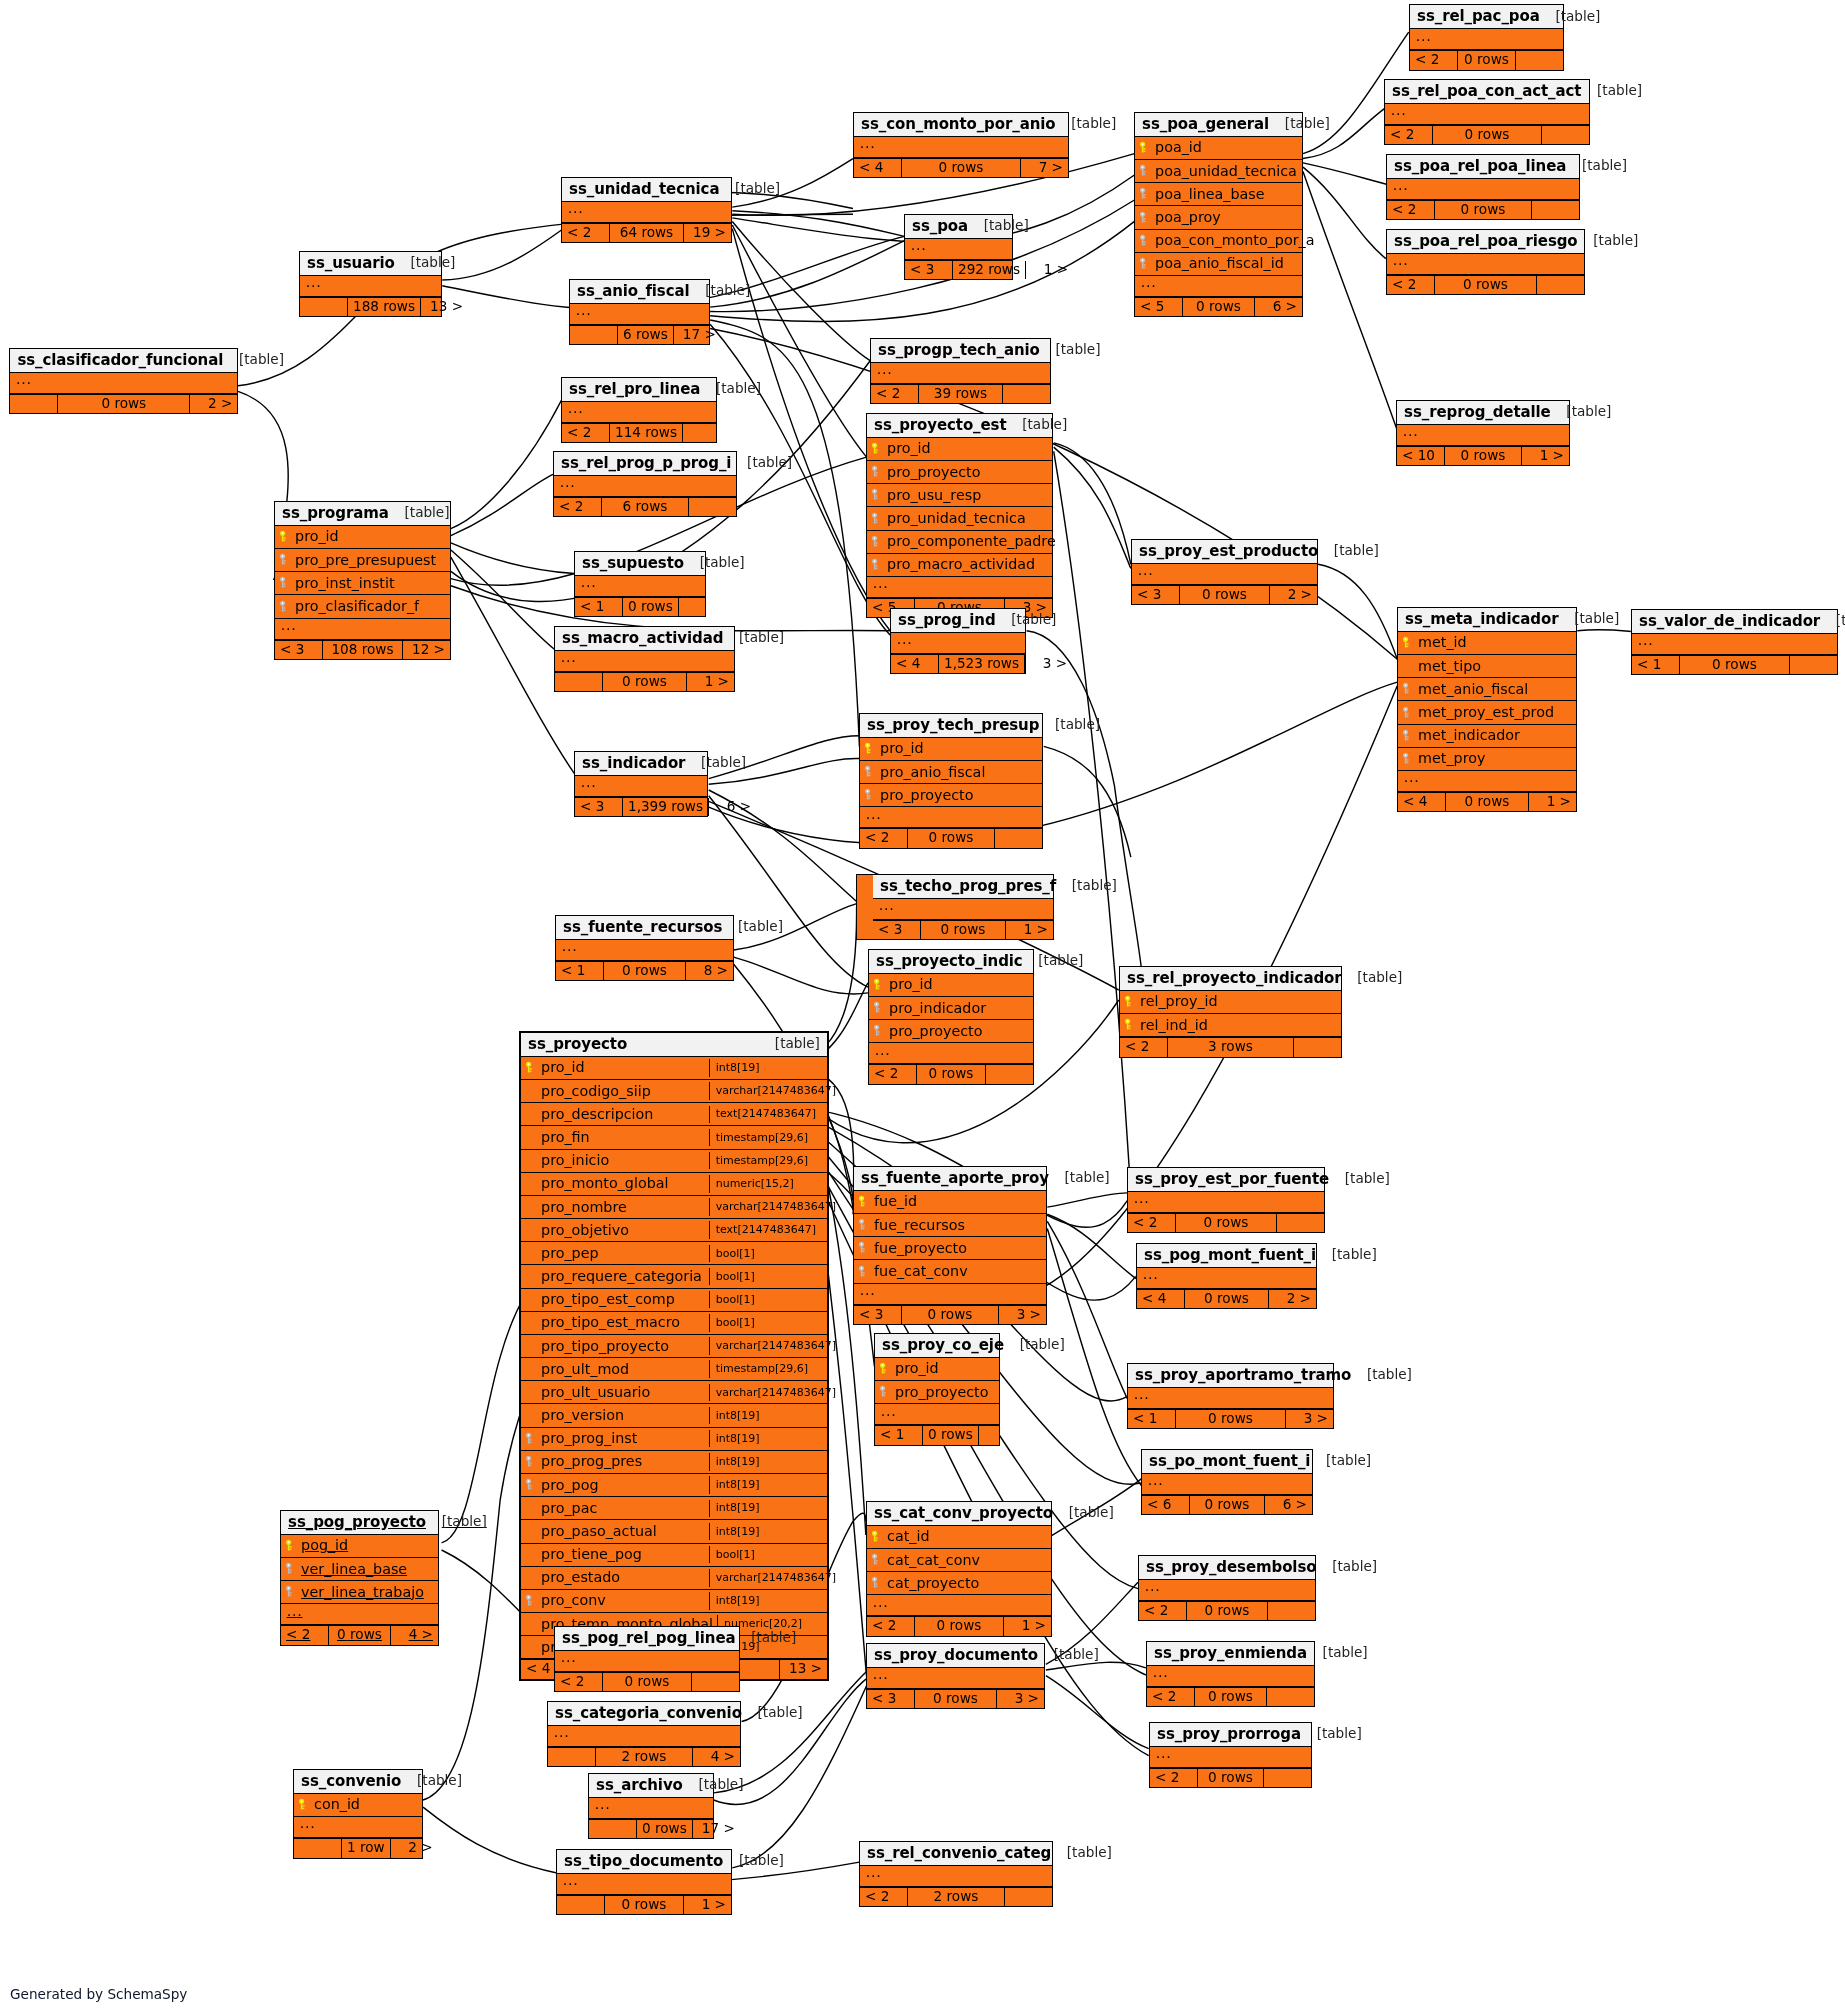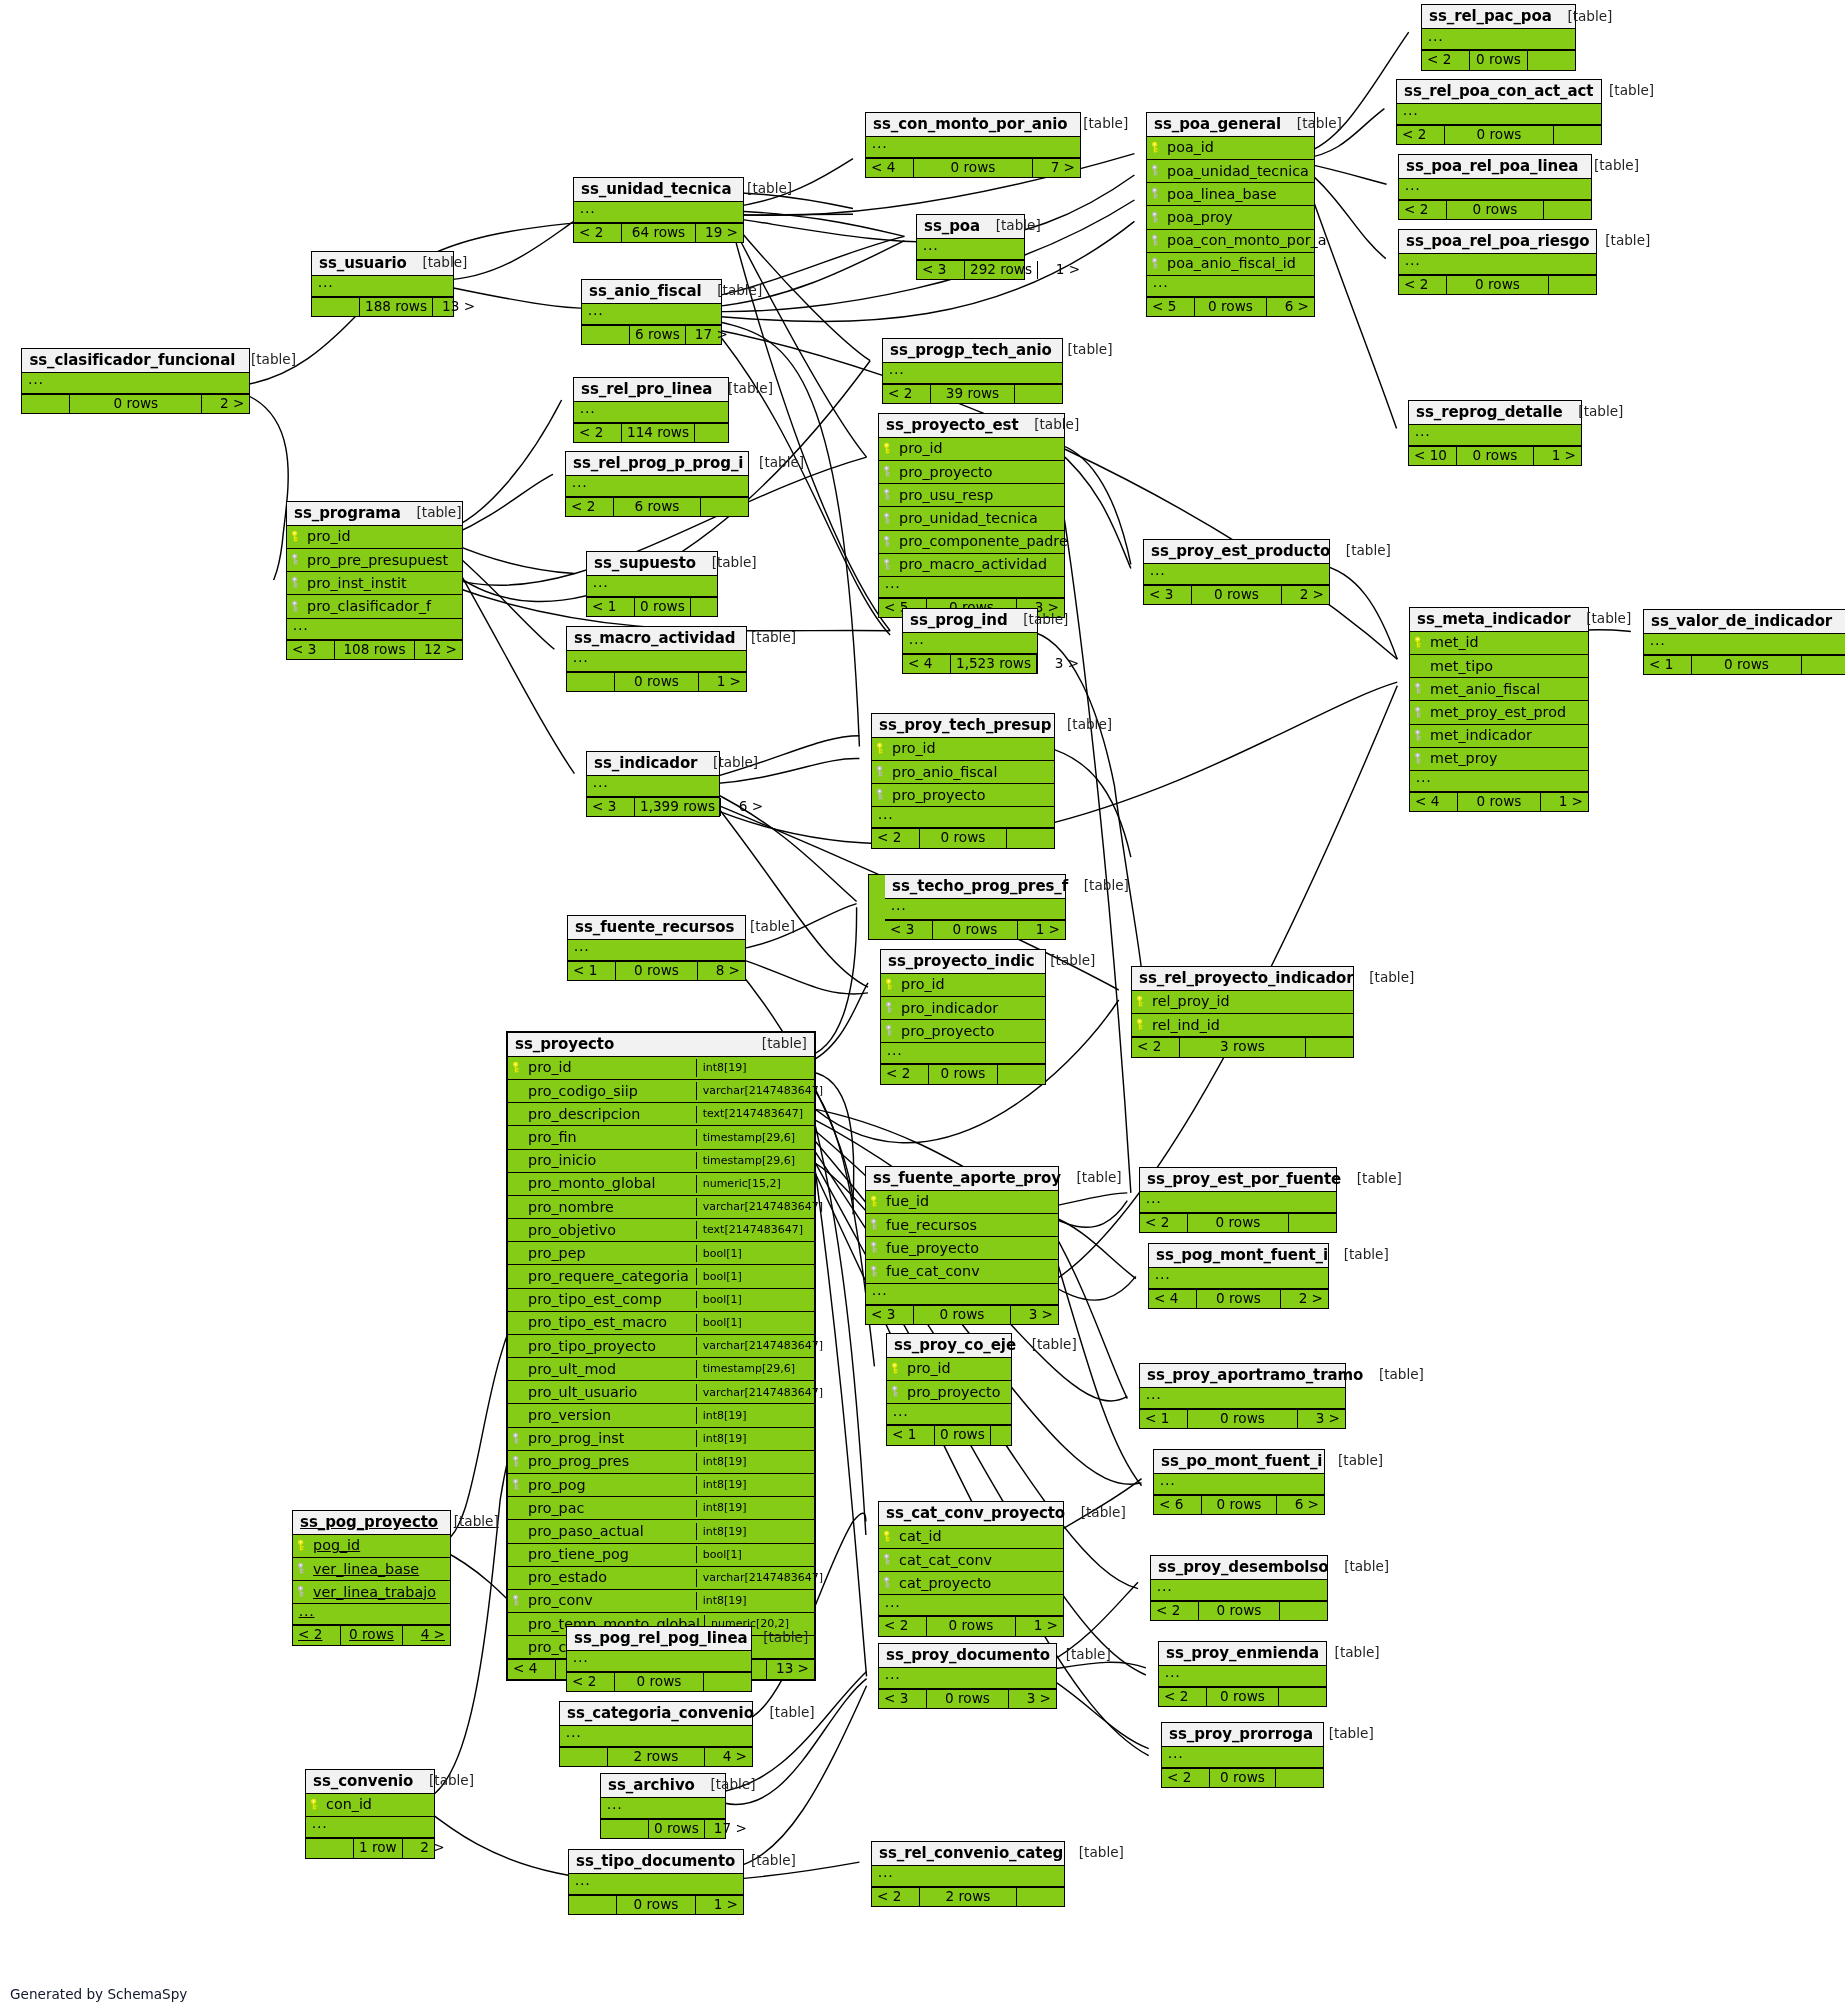--- a/index.html
+++ b/index.html
@@ -6,25 +6,24 @@
   html,body{margin:0;padding:0;background:#ffffff;}
   body{
     font-family:"DejaVu Sans", sans-serif;
     width:1846px;height:2015px;position:relative;overflow:hidden;
   }
   #canvas{position:absolute;left:0;top:0;width:1846px;height:2015px;}
   #edges{position:absolute;left:0;top:0;width:1846px;height:2015px;pointer-events:none;}
   .tbl{
     position:absolute;
     border:1.4px solid #000;
-    background:#84cc16;
+    background:#f97316;
     box-sizing:border-box;
     font-size:14.3px;
     line-height:1.0;
-    margin-left:12px;
   }
   .tbl.thick{border-width:2.1px;}
   .tbl .hdr{
     display:flex;align-items:center;justify-content:space-between;
     background:#f2f2f2;
     border-bottom:1.4px solid #000;
     padding:3.6px 7.1px 4.3px 7.1px;
     white-space:nowrap;
   }
   .tbl .tname{font-weight:bold;font-size:15px;color:#000;letter-spacing:-0.1px;}
@@ -328,21 +327,21 @@
         <span class="tname">ss_fuente_recursos</span>
         <span class="ttag">[table]</span>
       </div>
       <div class="ellipsis">...</div>
       <div class="foot">
         <div class="f-left">&lt; 1</div>
         <div class="f-mid">0 rows</div>
         <div class="f-right">8 &gt;</div>
       </div>
     </div>
-    <div class="tbl thick" style="left: 494px; top: 1031px; width: 310px;">
+    <div class="tbl thick" style="left: 519px; top: 1031px; width: 310px;">
       <div class="hdr">
         <span class="tname">ss_proyecto</span>
         <span class="ttag">[table]</span>
       </div>
       <div class="col">
         <span class="keyico">
           <svg width="10" height="13" viewBox="0 0 14 18" xmlns="http://www.w3.org/2000/svg">
             <circle cx="5" cy="4.5" r="3.6" fill="#e8e800"></circle>
             <circle cx="5" cy="4.5" r="1.3" fill="#ffffff"></circle>
             <rect x="4" y="7" width="2.2" height="9" fill="#e8e800"></rect>

